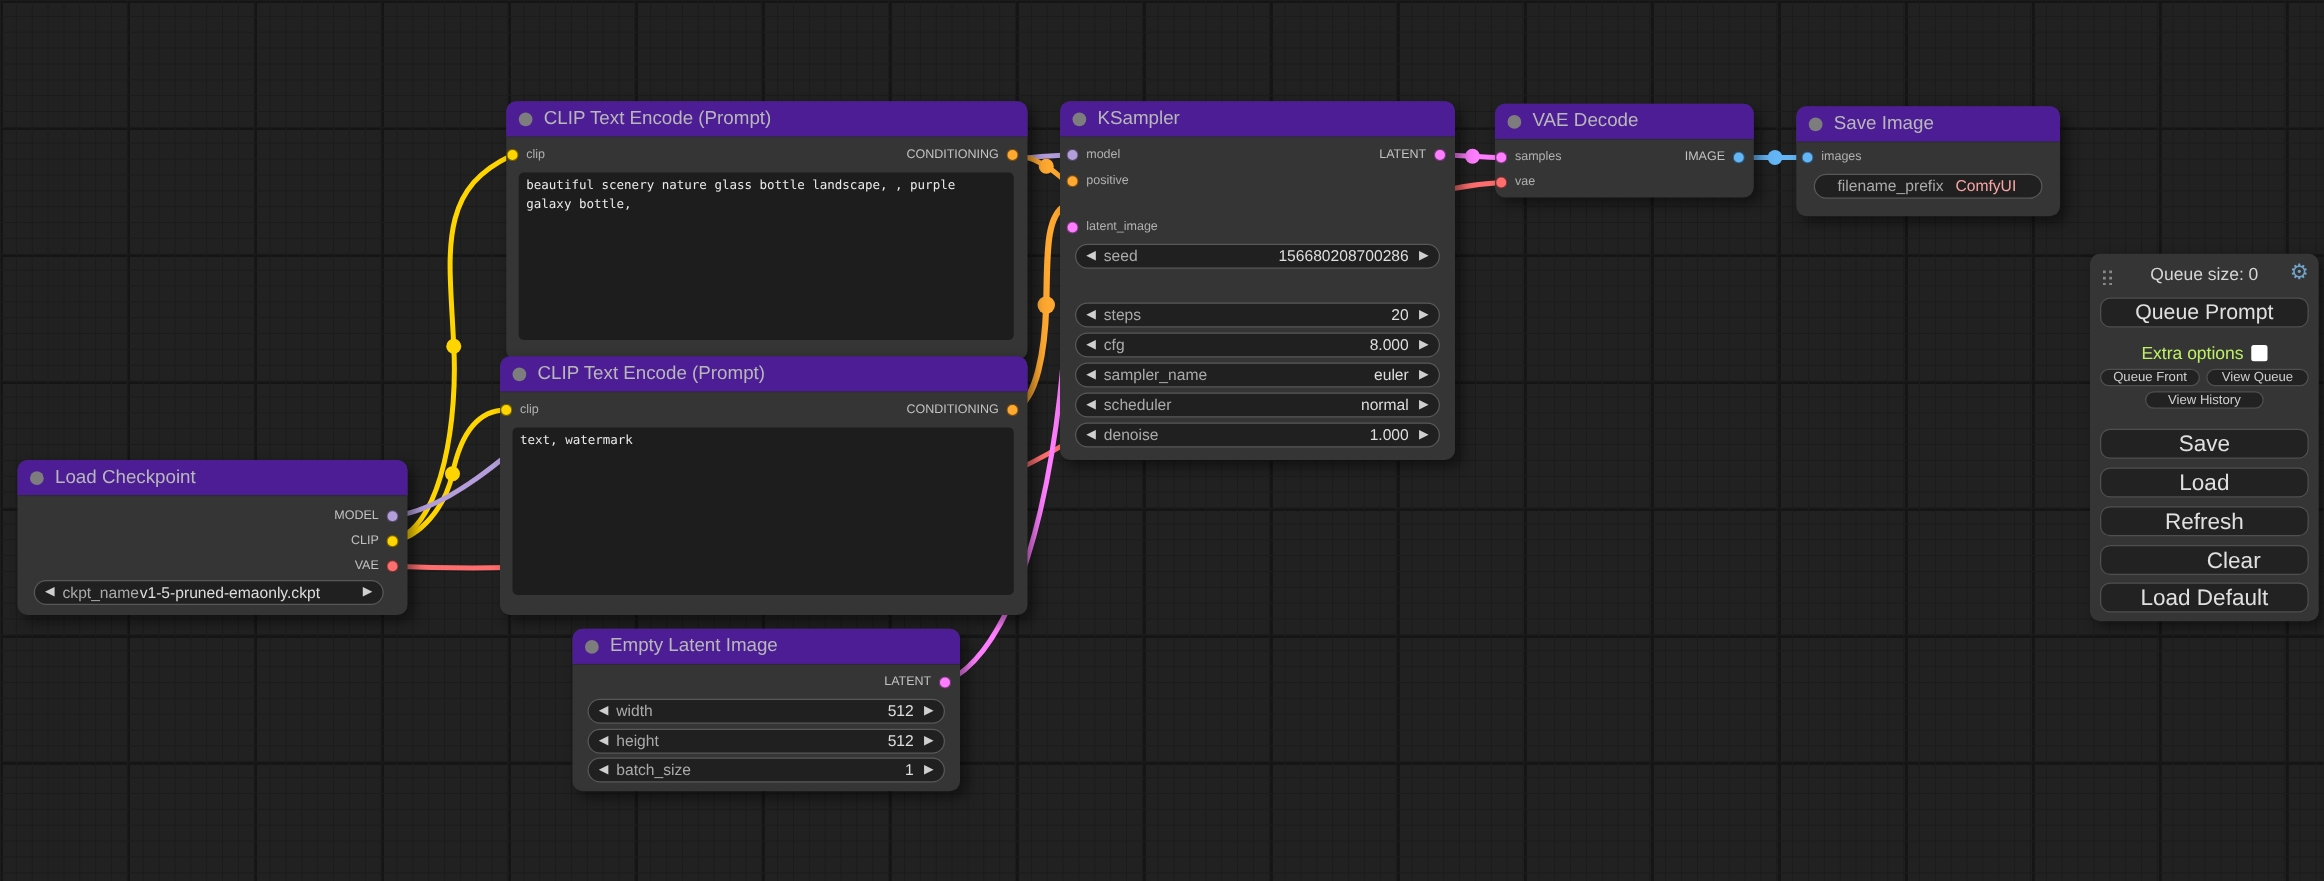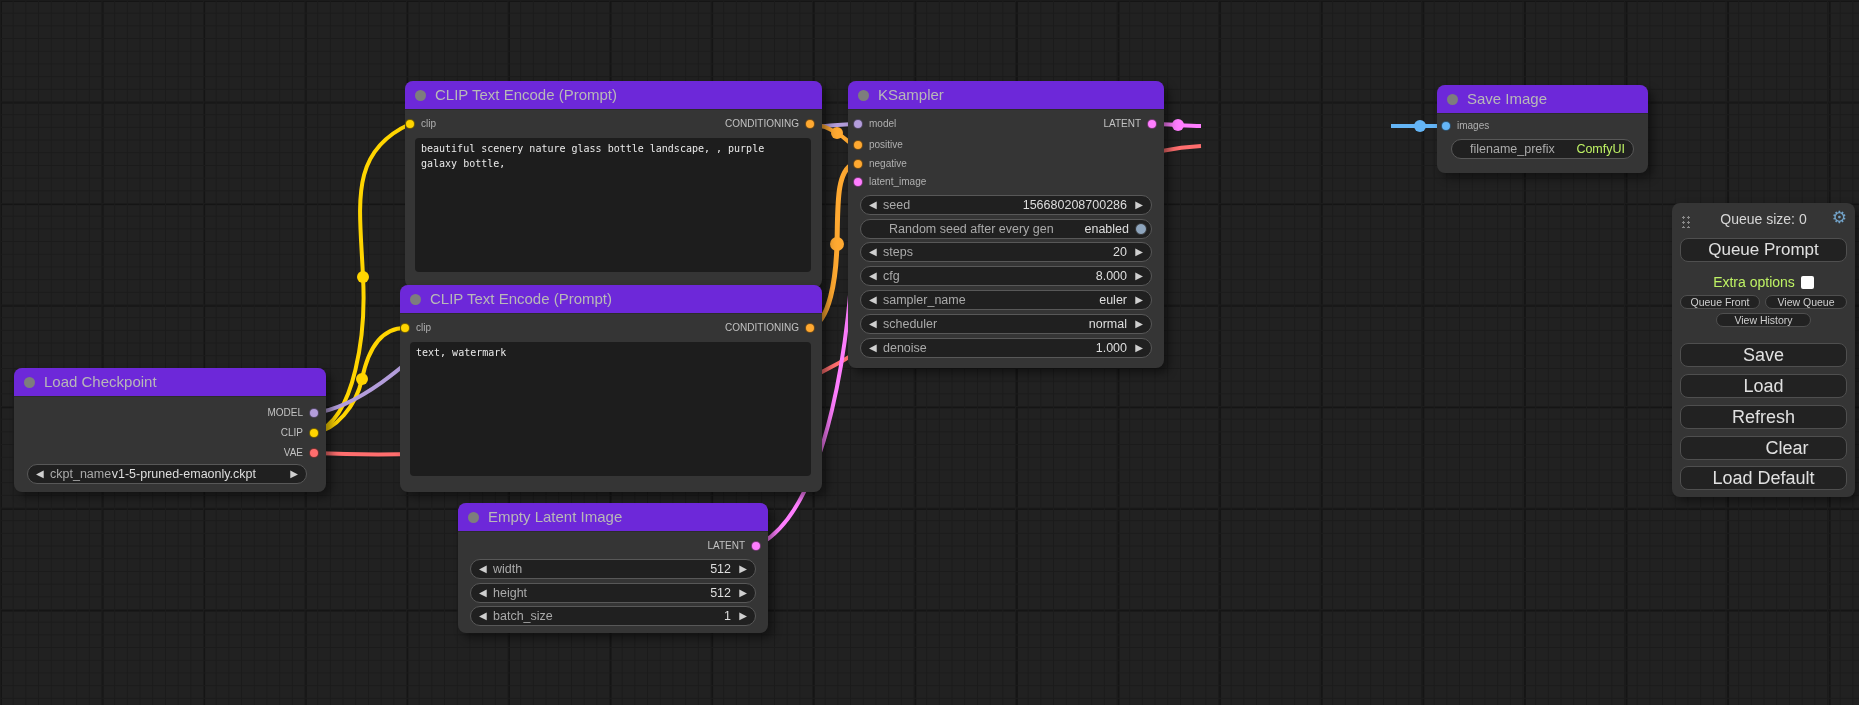--- a/index.html
+++ b/index.html
@@ -13,21 +13,21 @@
       linear-gradient(#151515 2px, transparent 2px),
       linear-gradient(90deg,#151515 2px, transparent 2px);
     background-size:12.7px 12.7px,12.7px 12.7px,101.6px 101.6px,101.6px 101.6px;
   }
   .wires{position:absolute;left:0;top:0;z-index:1;}
   .node{
     position:absolute;background:#353535;border-radius:8px;z-index:2;
     box-shadow:5px 5px 10px rgba(0,0,0,.45);
   }
   .nheader{
-    position:absolute;left:0;top:0;right:0;height:28px;background:#6d28d9;
+    position:absolute;left:0;top:0;right:0;height:28px;background:#4c1d95;
     border-radius:8px 8px 0 0;border-bottom:1px solid #2c2c2c;
   }
   .ndot{position:absolute;left:10px;top:9px;width:11px;height:11px;border-radius:50%;background:#7d7d7d;}
   .ntitle{position:absolute;left:30px;top:0;line-height:28px;font-size:15px;color:#b8b8b8;white-space:nowrap;}
   .slot{position:absolute;left:0;right:0;height:18px;font-size:10px;color:#b0b0b0;}
   .sdot{position:absolute;top:4px;width:10px;height:10px;border-radius:50%;border:1px solid rgba(0,0,0,.55);box-sizing:border-box;}
   .slot .in-dot{left:0;}
   .slot .out-dot{right:7px;}
   .in-label{position:absolute;left:16px;line-height:18px;}
   .out-label{position:absolute;right:23px;line-height:18px;color:#c2c2c2;}
@@ -187,39 +187,30 @@
     <div class="slot" style="top:34px;">
       <span class="sdot in-dot" style="left: 5px; background: rgb(179, 157, 219);"></span>
       <span class="in-label" style="left:21px;">model</span>
       <span class="out-label">LATENT</span>
       <span class="sdot out-dot" style="background: rgb(255, 126, 255);"></span>
     </div>
     <div class="slot" style="top:55px;">
       <span class="sdot in-dot" style="left: 5px; background: rgb(255, 169, 49);"></span>
       <span class="in-label" style="left:21px;">positive</span>
     </div>
-    <div class="slot" style="top:74px;">
-      <span class="sdot in-dot" style="left: 5px; background: rgb(255, 169, 49);"></span>
-      <span class="in-label" style="left:21px;">negative</span>
-    </div>
     <div class="slot" style="top:92px;">
       <span class="sdot in-dot" style="left: 5px; background: rgb(255, 126, 255);"></span>
       <span class="in-label" style="left:21px;">latent_image</span>
     </div>
     <div class="widget" style="left:12px;top:114px;width:292px;">
       <span class="warr l">◀</span>
       <span class="wlabel">seed</span>
       <span class="wvalue">156680208700286</span>
       <span class="warr r">▶</span>
     </div>
-    <div class="widget" style="left:12px;top:138px;width:292px;">
-      <span class="wlabel" style="left:28px;">Random seed after every gen</span>
-      <span class="wvalue" style="right:22px;">enabled</span>
-      <span class="toggle-dot"></span>
-    </div>
     <div class="widget" style="left:12px;top:161px;width:292px;">
       <span class="warr l">◀</span>
       <span class="wlabel">steps</span>
       <span class="wvalue">20</span>
       <span class="warr r">▶</span>
     </div>
     <div class="widget" style="left:12px;top:185px;width:292px;">
       <span class="warr l">◀</span>
       <span class="wlabel">cfg</span>
       <span class="wvalue">8.000</span>
@@ -238,33 +229,49 @@
       <span class="warr r">▶</span>
     </div>
     <div class="widget" style="left:12px;top:257px;width:292px;">
       <span class="warr l">◀</span>
       <span class="wlabel">denoise</span>
       <span class="wvalue">1.000</span>
       <span class="warr r">▶</span>
     </div>
   </div>
 
+  <div class="node" style="left:1196px;top:83px;width:207px;height:75px;">
+    <div class="nheader">
+      <span class="ndot"></span>
+      <span class="ntitle">VAE Decode</span>
+    </div>
+    <div class="slot" style="top:34px;">
+      <span class="sdot in-dot" style="background: rgb(255, 126, 255);"></span>
+      <span class="in-label">samples</span>
+      <span class="out-label">IMAGE</span>
+      <span class="sdot out-dot" style="background: rgb(100, 181, 246);"></span>
+    </div>
+    <div class="slot" style="top:54px;">
+      <span class="sdot in-dot" style="background: rgb(255, 110, 110);"></span>
+      <span class="in-label">vae</span>
+    </div>
+  </div>
 
   <div class="node" style="left:1437px;top:85px;width:211px;height:88px;">
     <div class="nheader">
       <span class="ndot"></span>
       <span class="ntitle">Save Image</span>
     </div>
     <div class="slot" style="top:32px;">
       <span class="sdot in-dot" style="left: 4px; background: rgb(100, 181, 246);"></span>
       <span class="in-label" style="left:20px;">images</span>
     </div>
     <div class="widget" style="left:14px;top:54px;width:183px;">
       <span class="wlabel noarr" style="left:18px;">filename_prefix</span>
-      <span class="wvalue noarr" style="right:8px;color:#bef264;">ComfyUI</span>
+      <span class="wvalue noarr" style="right:20px;color:#fca5a5;">ComfyUI</span>
     </div>
   </div>
 
   <div class="qpanel">
     <div class="qhandle"></div>
     <div class="qsize">Queue size: 0</div>
     <div class="qgear" style="color:#72a3c9;">⚙</div>
     <button class="qbtn prompt">Queue Prompt</button>
     <div class="extra-row">
       <span>Extra options</span><span class="extra-chk"></span>

